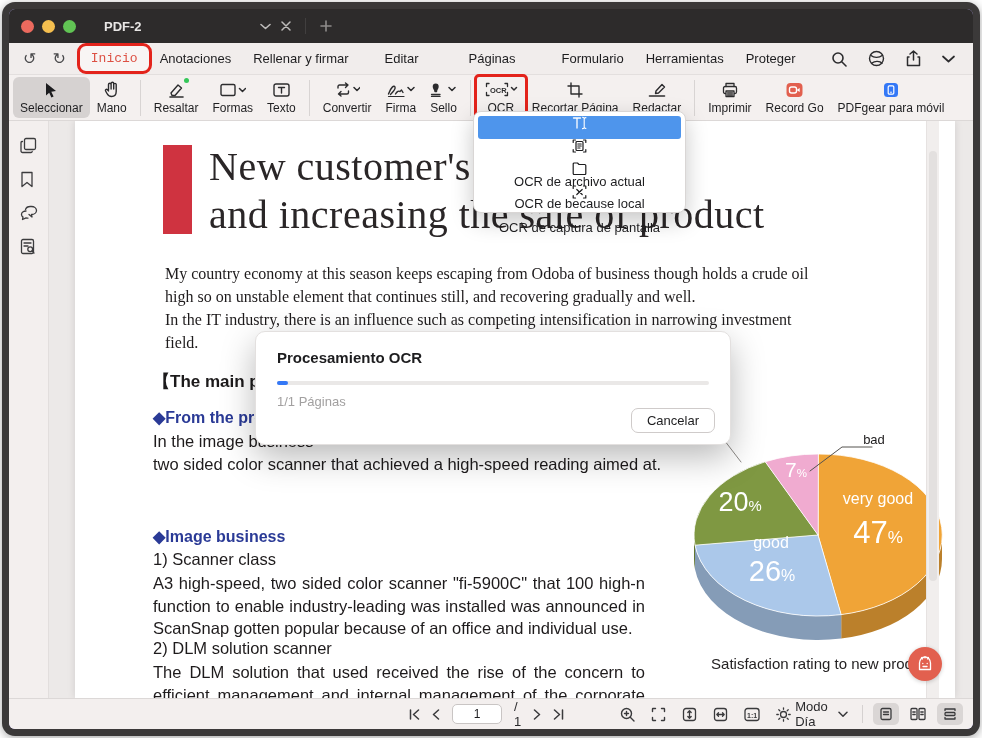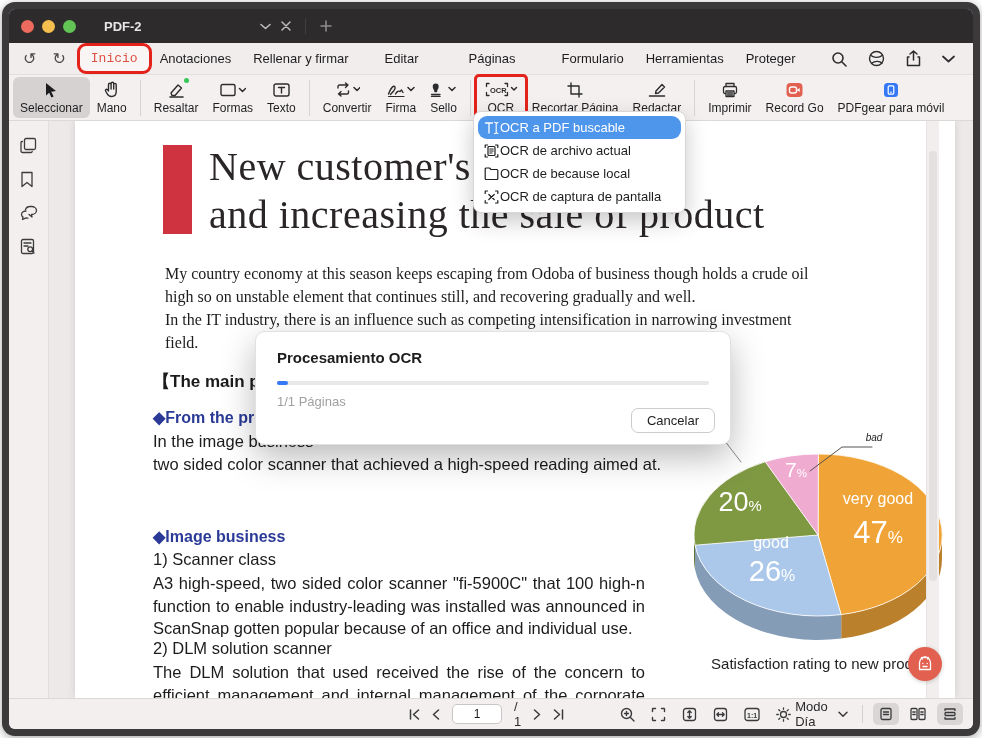--- a/index.html
+++ b/index.html
@@ -88,22 +88,22 @@
   .page-input { width:50px; height:20px; border:1px solid #c9c5c4; border-radius:5px; background:#fff;
                 text-align:center; font-size:12px; color:#1d1d1f; font-family:"Liberation Sans",sans-serif; }
   .sb-ico { display:flex; align-items:center; justify-content:center; }
   .view-btn { width:26px; height:22px; border-radius:5px; display:flex; align-items:center; justify-content:center; }
   .view-btn.on { background:#dad6d5; }
   .sb-divider { width:1px; height:18px; background:#d5d1d0; margin-left:14px; }
 
   
   .dropdown { position:absolute; left:501px; top:109px; width:213px; background:#fff; border:1px solid #d9d6d5;
               border-radius:8px; box-shadow:0 8px 22px rgba(0,0,0,.22); padding:4px; z-index:70; }
-  .dd-item { display:flex; align-items:center; gap:1px; height:23px; border-radius:9px; padding:0 6px;
-             font-size:13px; color:#1d1d1f; white-space:nowrap; }
+  .dd-item { display:flex; align-items:center; gap:21px; height:23px; border-radius:3px; padding:0 6px;
+             font-size:13px; color:#1d1d1f; white-space:nowrap;flex-direction:column; }
   .dd-item.sel { background:#4e95ec; color:#fff; }
   .dd-item svg { flex:0 0 auto; }
 
   
   .dialog { position:absolute; left:253px; top:329px; width:476px; height:114px; background:#fff;
             border:1px solid #e3e0df; border-radius:10px; box-shadow:0 12px 34px rgba(0,0,0,.28); z-index:60; }
   .dlg-title { position:absolute; left:21px; top:17px; font-size:15px; font-weight:700; color:#1d1d1f; }
   .progress { position:absolute; left:21px; top:49px; right:21px; height:4px; border-radius:2px; background:#eae8e7; }
   .progress .fill { height:4px; border-radius:2px; background:#3478f6; }
   .dlg-sub { position:absolute; left:21px; top:62px; font-size:13px; color:#a2a0a0; }
@@ -362,21 +362,21 @@
                   <polyline points="196,22 166,22 134,46" fill="none" stroke="#55524f" stroke-width="1"></polyline>
                   <path d="M42 7 L65 37" fill="none" stroke="#8d8a87" stroke-width="1"></path>
                 </svg>
            <div id="pie-labels" style="position:absolute;inset:0;">
                   <div class="pie-label" style="left: 160px; top: 66px; width: 84px; font-size: 16px;">very good</div>
                   <div class="pie-label" style="left: 160px; top: 92px; width: 84px; font-size: 31px;">47<span class="pct">%</span></div>
                   <div class="pie-label" style="left: 64px; top: 110px; width: 62px; font-size: 16px;">good</div>
                   <div class="pie-label" style="left: 56px; top: 132px; width: 80px; font-size: 29px;">26<span class="pct">%</span></div>
                   <div class="pie-label" style="left: 28px; top: 64px; width: 72px; font-size: 27px;">20<span class="pct">%</span></div>
                   <div class="pie-label" style="left: 94px; top: 34px; width: 52px; font-size: 21px;">7<span class="pct">%</span></div>
-                  <div class="pie-label" style="left: 168px; top: 8px; width: 60px; font-size: 10px; color: rgb(29, 27, 28); font-style: italic;">bad</div>
+                  <div class="pie-label" style="left: 168px; top: 8px; width: 60px; font-size: 13px; color: rgb(29, 27, 28);">bad</div>
                 </div>
            <div class="chart-caption">Satisfaction rating to new product</div>
          </div>
        </div>
        <div class="scrolltrack">
               <div class="scrollthumb"></div>
             </div>
      </div>
 
      <div class="robot">

